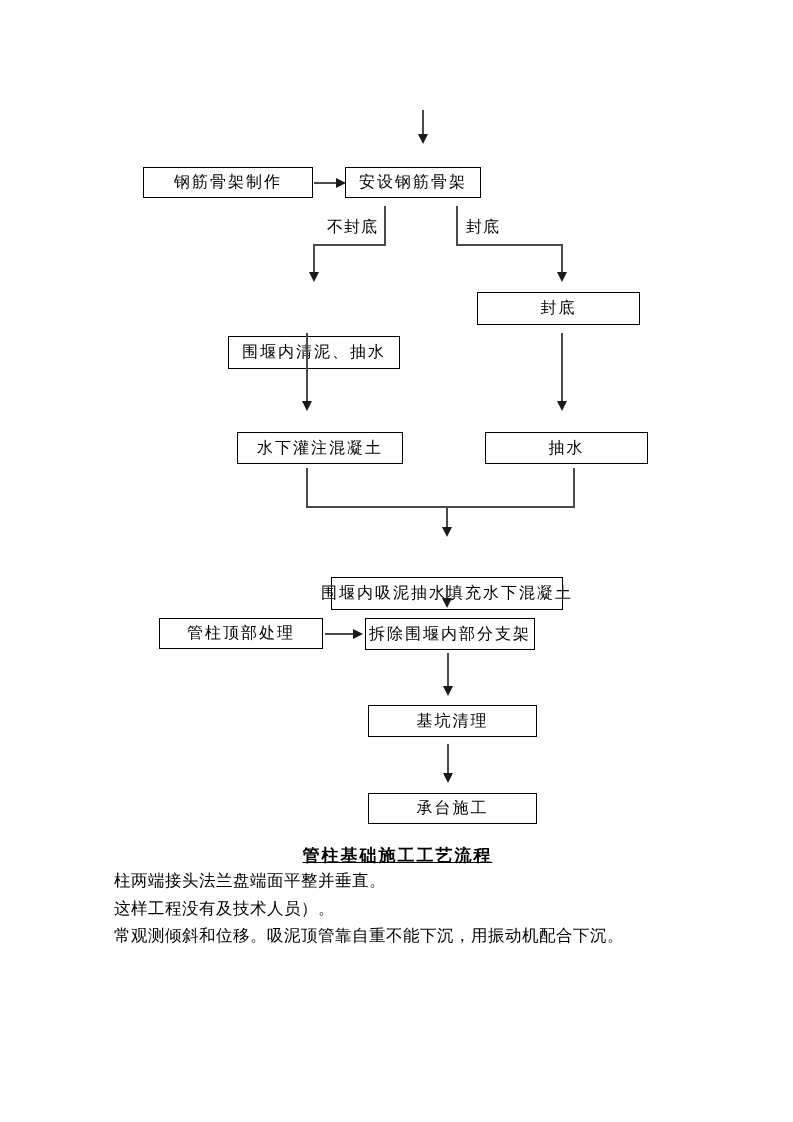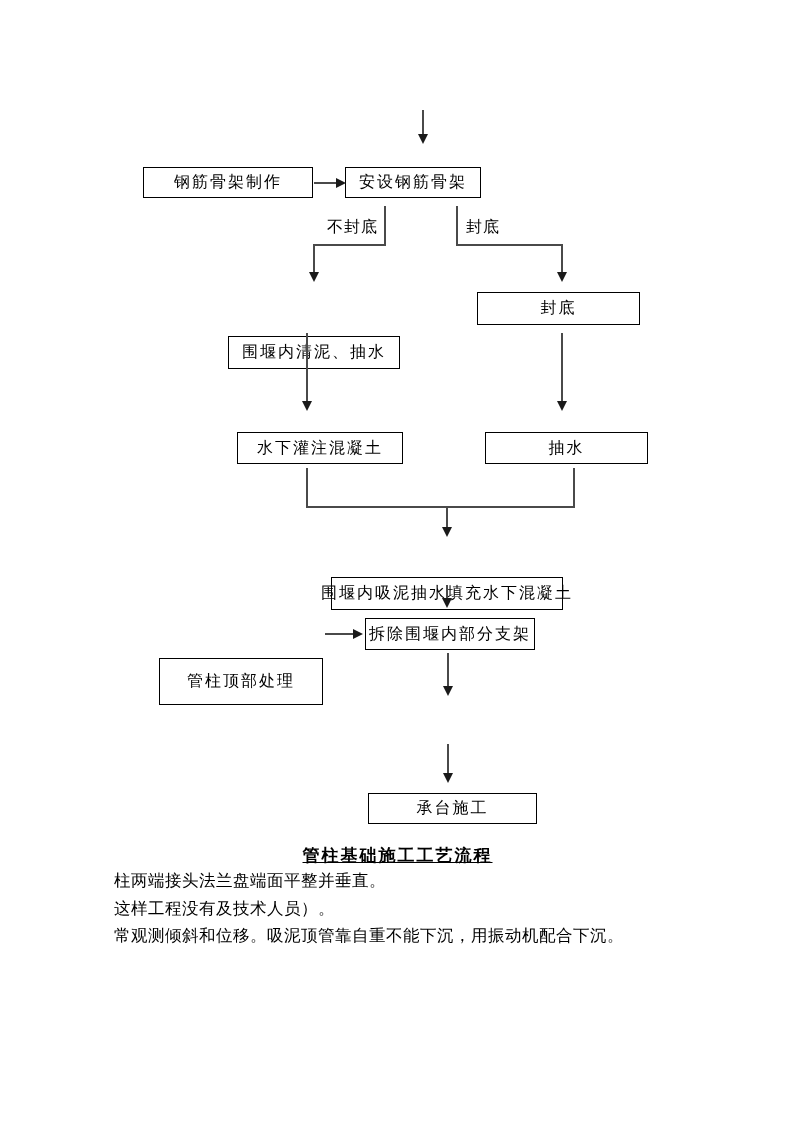--- a/index.html
+++ b/index.html
@@ -120,32 +120,35 @@
   <div class="hline" style="left:306px; top:506px; width:269px;"></div>
   <div class="vline" style="left:446px; top:506px; height:22px;"></div>
   <div class="head-down" style="left:442px; top:527px;"></div>
 
   <div class="fbox" style="left:331px; top:545px; width:232px; height:33px;margin-top:32px;">
     <span>围堰内吸泥抽水填充水下混凝土</span>
   </div>
   <div class="vline" style="left:446px; top:585px; height:14px;"></div>
   <div class="head-down" style="left:442px; top:598px;"></div>
 
-  <div class="fbox" style="left:159px; top:618px; width:164px; height:47px;margin-top:40px;">
+  <div class="fbox" style="left:159px; top:618px; width:164px; height:31px;">
     <span>管柱顶部处理</span>
   </div>
   <div class="fbox" style="left:365px; top:618px; width:170px; height:32px;">
     <span>拆除围堰内部分支架</span>
   </div>
   <div class="hline" style="left:325px; top:633px; width:28px;"></div>
   <div class="head-right" style="left:353px; top:629px;"></div>
 
   <div class="vline" style="left:447px; top:653px; height:34px;"></div>
   <div class="head-down" style="left:443px; top:686px;"></div>
 
+  <div class="fbox" style="left:368px; top:705px; width:169px; height:32px;">
+    <span>基坑清理</span>
+  </div>
   <div class="vline" style="left:447px; top:744px; height:30px;"></div>
   <div class="head-down" style="left:443px; top:773px;"></div>
 
   <div class="fbox" style="left:368px; top:793px; width:169px; height:31px;">
     <span>承台施工</span>
   </div>
 
   <div class="caption">管柱基础施工工艺流程</div>
 
   <div class="textblock">

